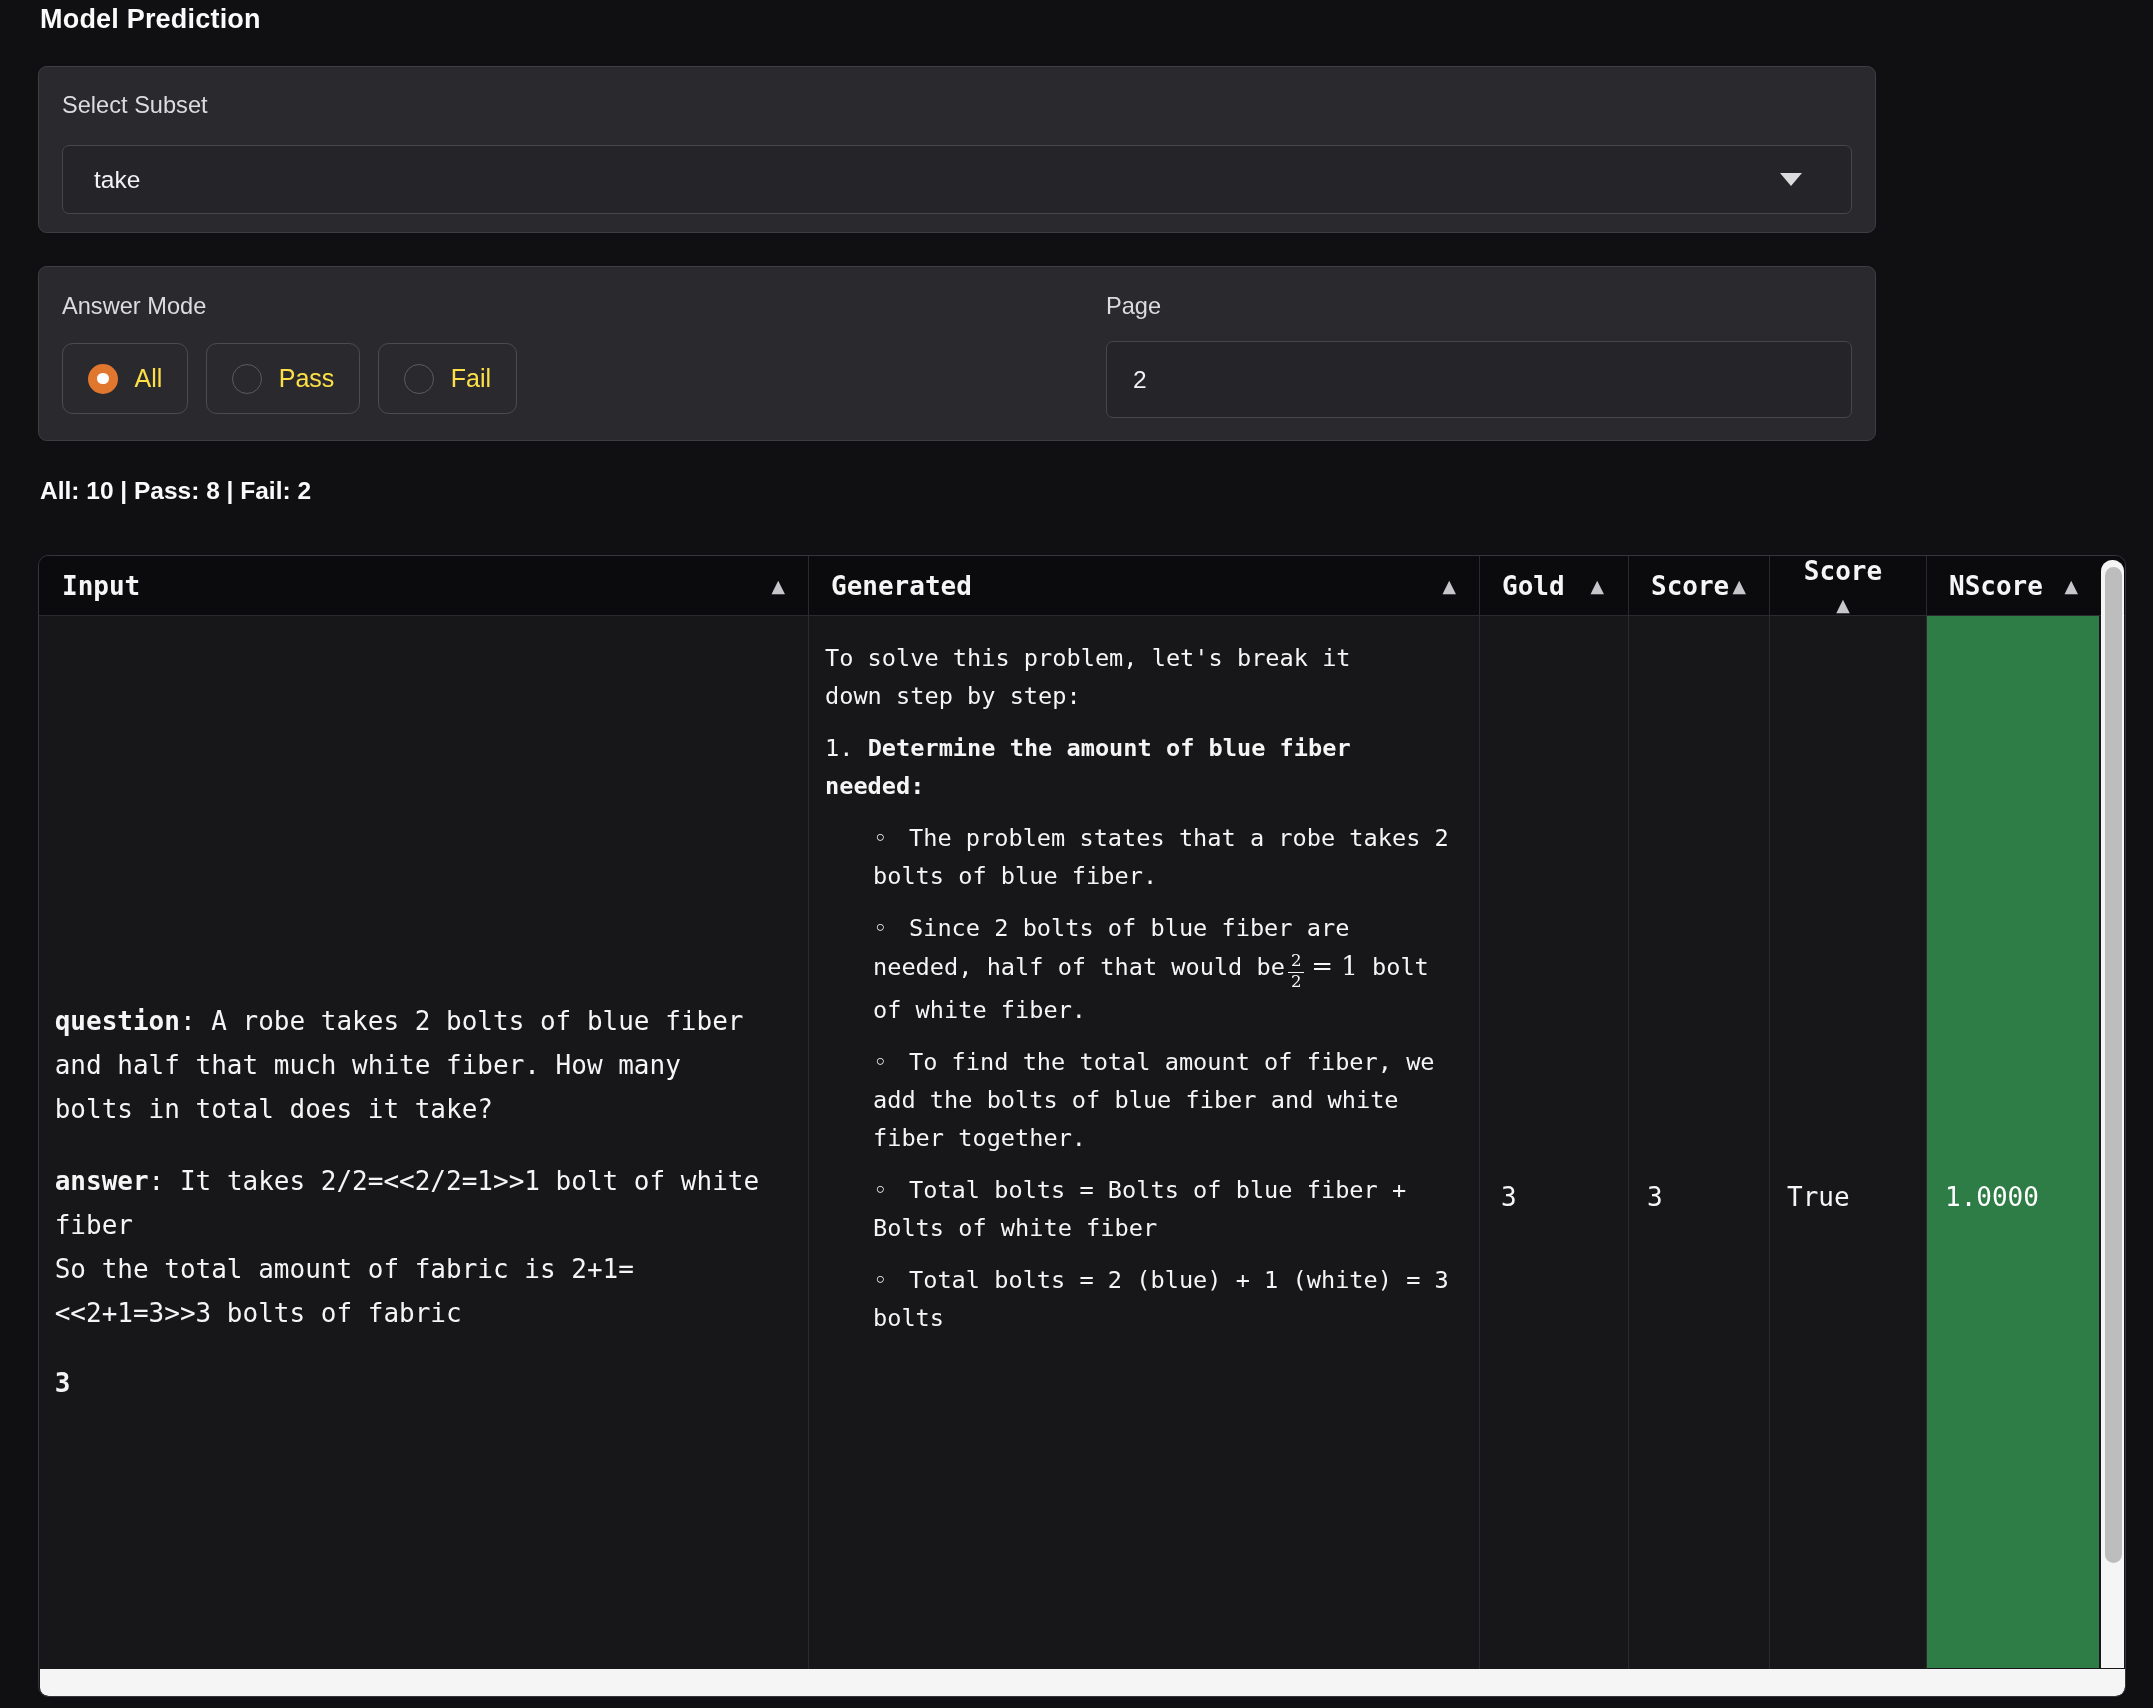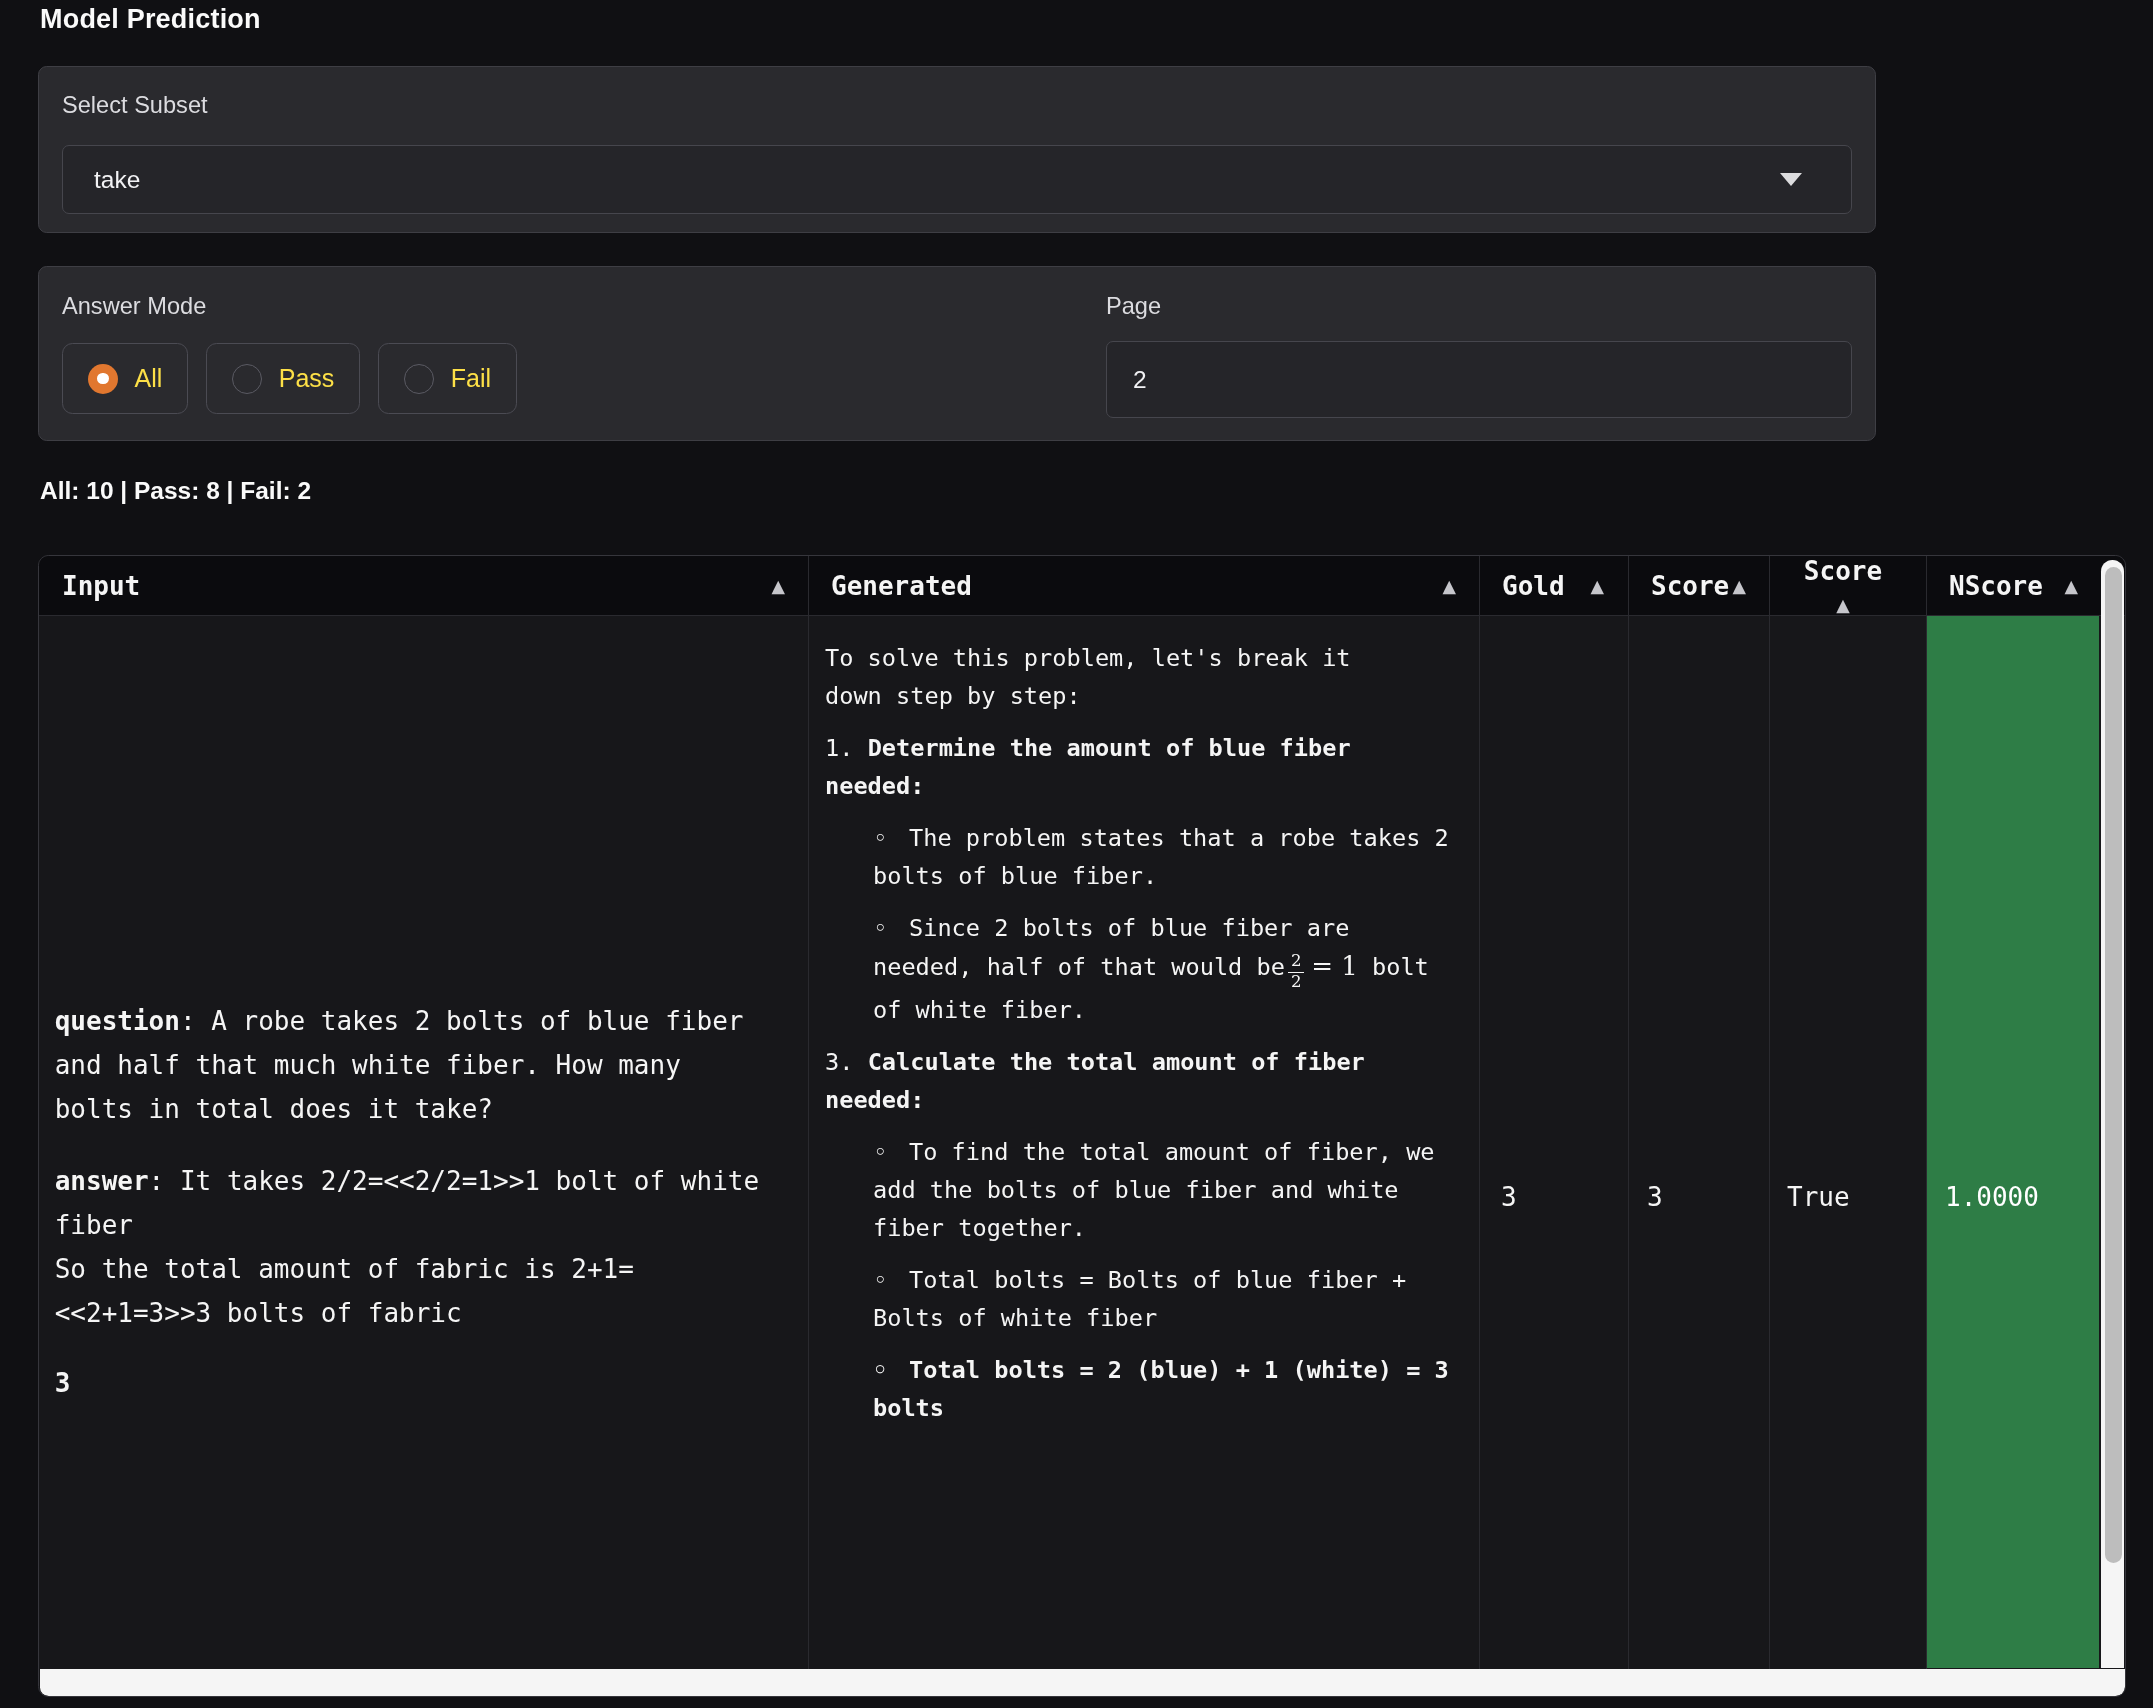--- a/index.html
+++ b/index.html
@@ -84,21 +84,21 @@
   .inp{position:absolute;left:15.7px;top:443px;width:716px;font-size:26px;line-height:44px;}
   .inp p{margin:0;}
   .inp .ans{margin-top:28px;}
   .inp .pre{white-space:pre-line;}
   .inp .fin{margin-top:26px;font-weight:700;}
   
   .gen{position:absolute;left:786px;top:83px;width:624px;font-size:23.6px;line-height:38px;}
   .g-p,.g-h{margin:0 47px 14px 0;}
   .g-h b{font-weight:700;}
   .g-b{margin:0 0 14px 48px;width:576px;}
-  .gen > :last-child{margin-bottom:0;font-weight:bold;}
+  .gen > :last-child{margin-bottom:0;}
   .bm{display:inline-block;width:36px;}
   .frac{
     display:inline-block;vertical-align:-12.2px;text-align:center;
     font-family:"DejaVu Serif",serif;line-height:1;margin:0 7px 0 3.5px;
   }
   .frac .fn{display:block;font-size:16.6px;padding:0 2.6px 1.7px 2.6px;border-bottom:1.7px solid #f5f5f5;}
   .frac .fd{display:block;font-size:16.6px;padding-top:1.7px;}
   .meq{font-family:"DejaVu Serif",serif;font-size:26px;}
   
   .cellval{position:absolute;font-size:26px;line-height:38px;top:622px;}
@@ -196,21 +196,20 @@
   </div>
 
   <div class="gen">
     <p class="g-p">To solve this problem, let's break it down step by step:</p>
 
     <p class="g-h"><span>1.</span> <b>Determine the amount of blue fiber needed:</b></p>
     <div class="g-b"><span class="bm">◦</span><span>The problem states that a robe takes 2 bolts of blue fiber.</span></div>
 
     <div class="g-b"><span class="bm">◦</span><span>Since 2 bolts of blue fiber are needed, half of that would be</span><span class="frac"><span class="fn">2</span><span class="fd">2</span></span><span class="meq">= 1</span> <span>bolt of white fiber.</span></div>
 
-    <p class="g-h"><span>3.</span> <b>Calculate the total amount of fiber needed:</b></p>
     <div class="g-b"><span class="bm">◦</span><span>To find the total amount of fiber, we add the bolts of blue fiber and white fiber together.</span></div>
     <div class="g-b"><span class="bm">◦</span><span>Total bolts = Bolts of blue fiber + Bolts of white fiber</span></div>
     <div class="g-b"><span class="bm">◦</span><span>Total bolts = 2 (blue) + 1 (white) = 3 bolts</span></div>
   </div>
 
   <div class="cellval" style="left:1462px;">3</div>
   <div class="cellval" style="left:1608px;">3</div>
   <div class="cellval" style="left:1748px;">True</div>
   <div class="cellval" style="left:1906px;color:#ffffff;">1.0000</div>
 

